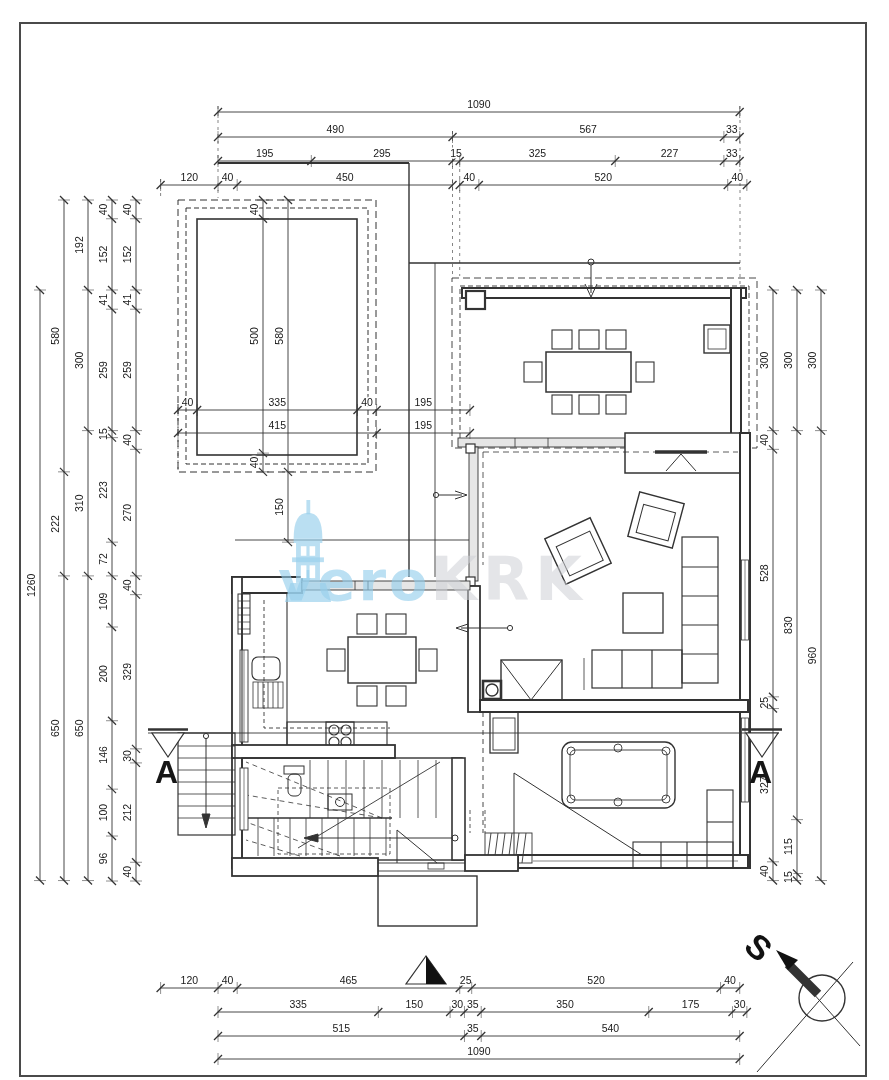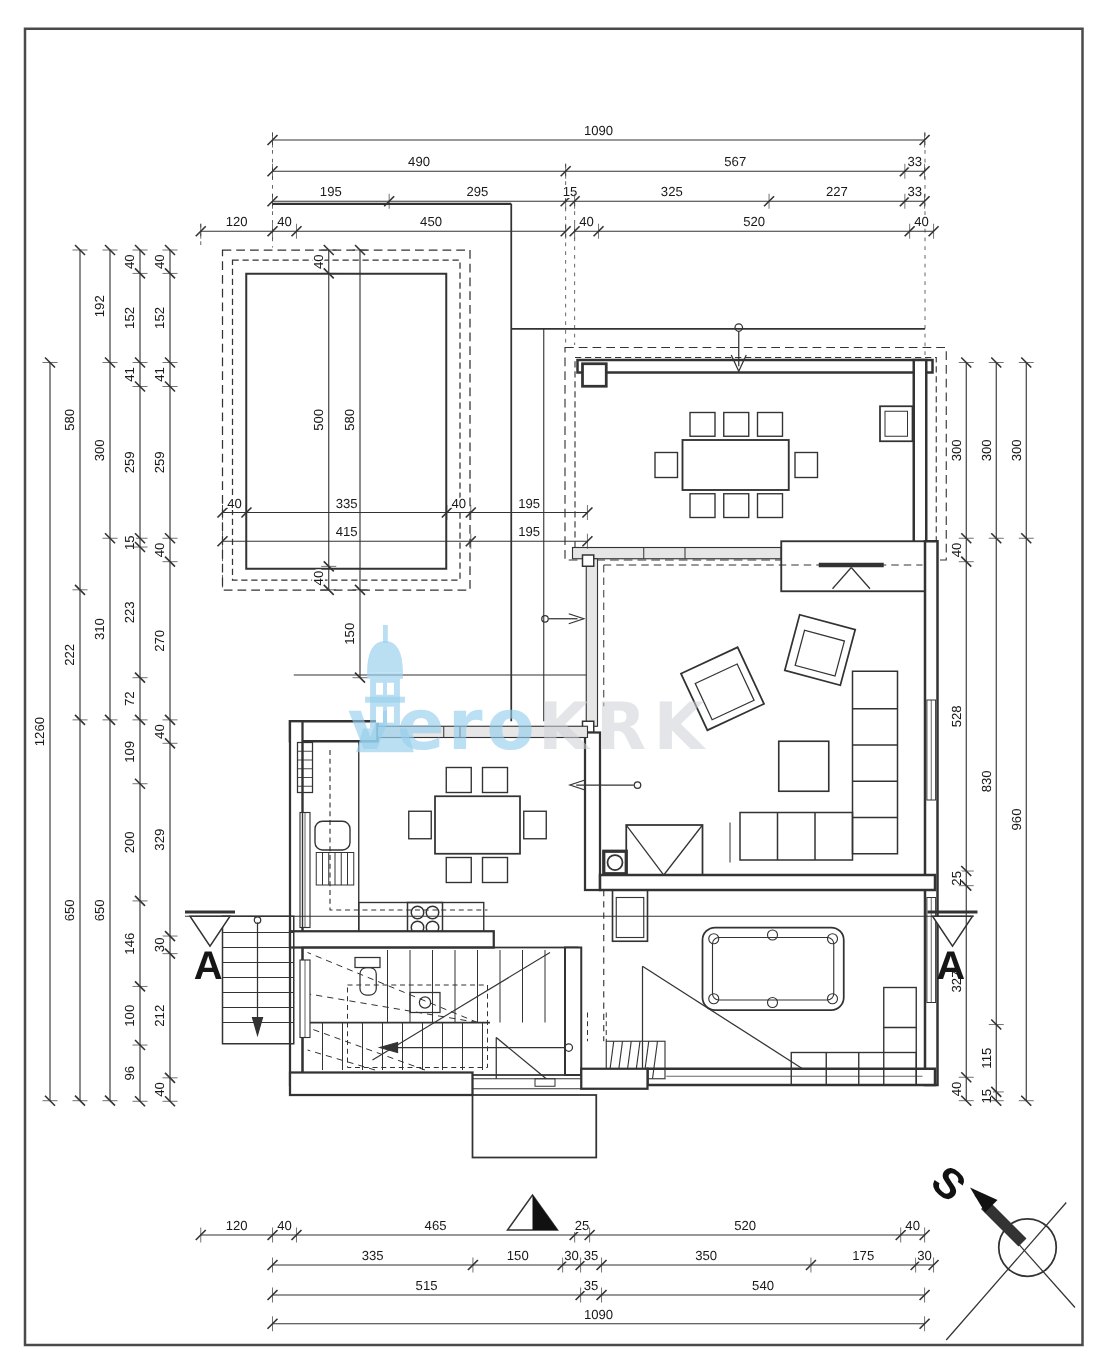--- a/index.html
+++ b/index.html
@@ -4,21 +4,21 @@
 <style>
   html,body{margin:0;padding:0;background:#fff;}
   body{width:889px;height:1080px;position:relative;overflow:hidden;
        font-family:"Liberation Sans",sans-serif;}
   #stage{position:absolute;left:0;top:0;width:820px;height:1080px;padding-left:32px;}
   svg{position:absolute;left:0;top:0;}
   .overlay{position:absolute;z-index:6;pointer-events:none;}
   .wm{position:absolute;z-index:5;display:flex;align-items:flex-end;}
   .wm-vero{font-family:"DejaVu Sans",sans-serif;font-weight:600;font-size:56px;
            line-height:.8;color:rgba(146,205,236,.62);letter-spacing:3px;}
-  .wm-krk{font-family:"DejaVu Sans",sans-serif;font-weight:700;font-size:52px;
+  .wm-krk{font-family:"DejaVu Sans",sans-serif;font-weight:700;font-size:60px;
           line-height:.82;color:rgba(205,207,214,.55);letter-spacing:6px;}
   .wm-tower{margin:0 4px 0 6px;}
   .sec-a{font-family:"Liberation Sans",sans-serif;font-weight:700;font-size:32px;color:#161616;}
   .north-s{font-family:"Liberation Sans",sans-serif;font-weight:700;font-size:34px;color:#111;
            transform:rotate(42deg);}
 </style>
 </head>
 <body>
 
 <div id="stage">

